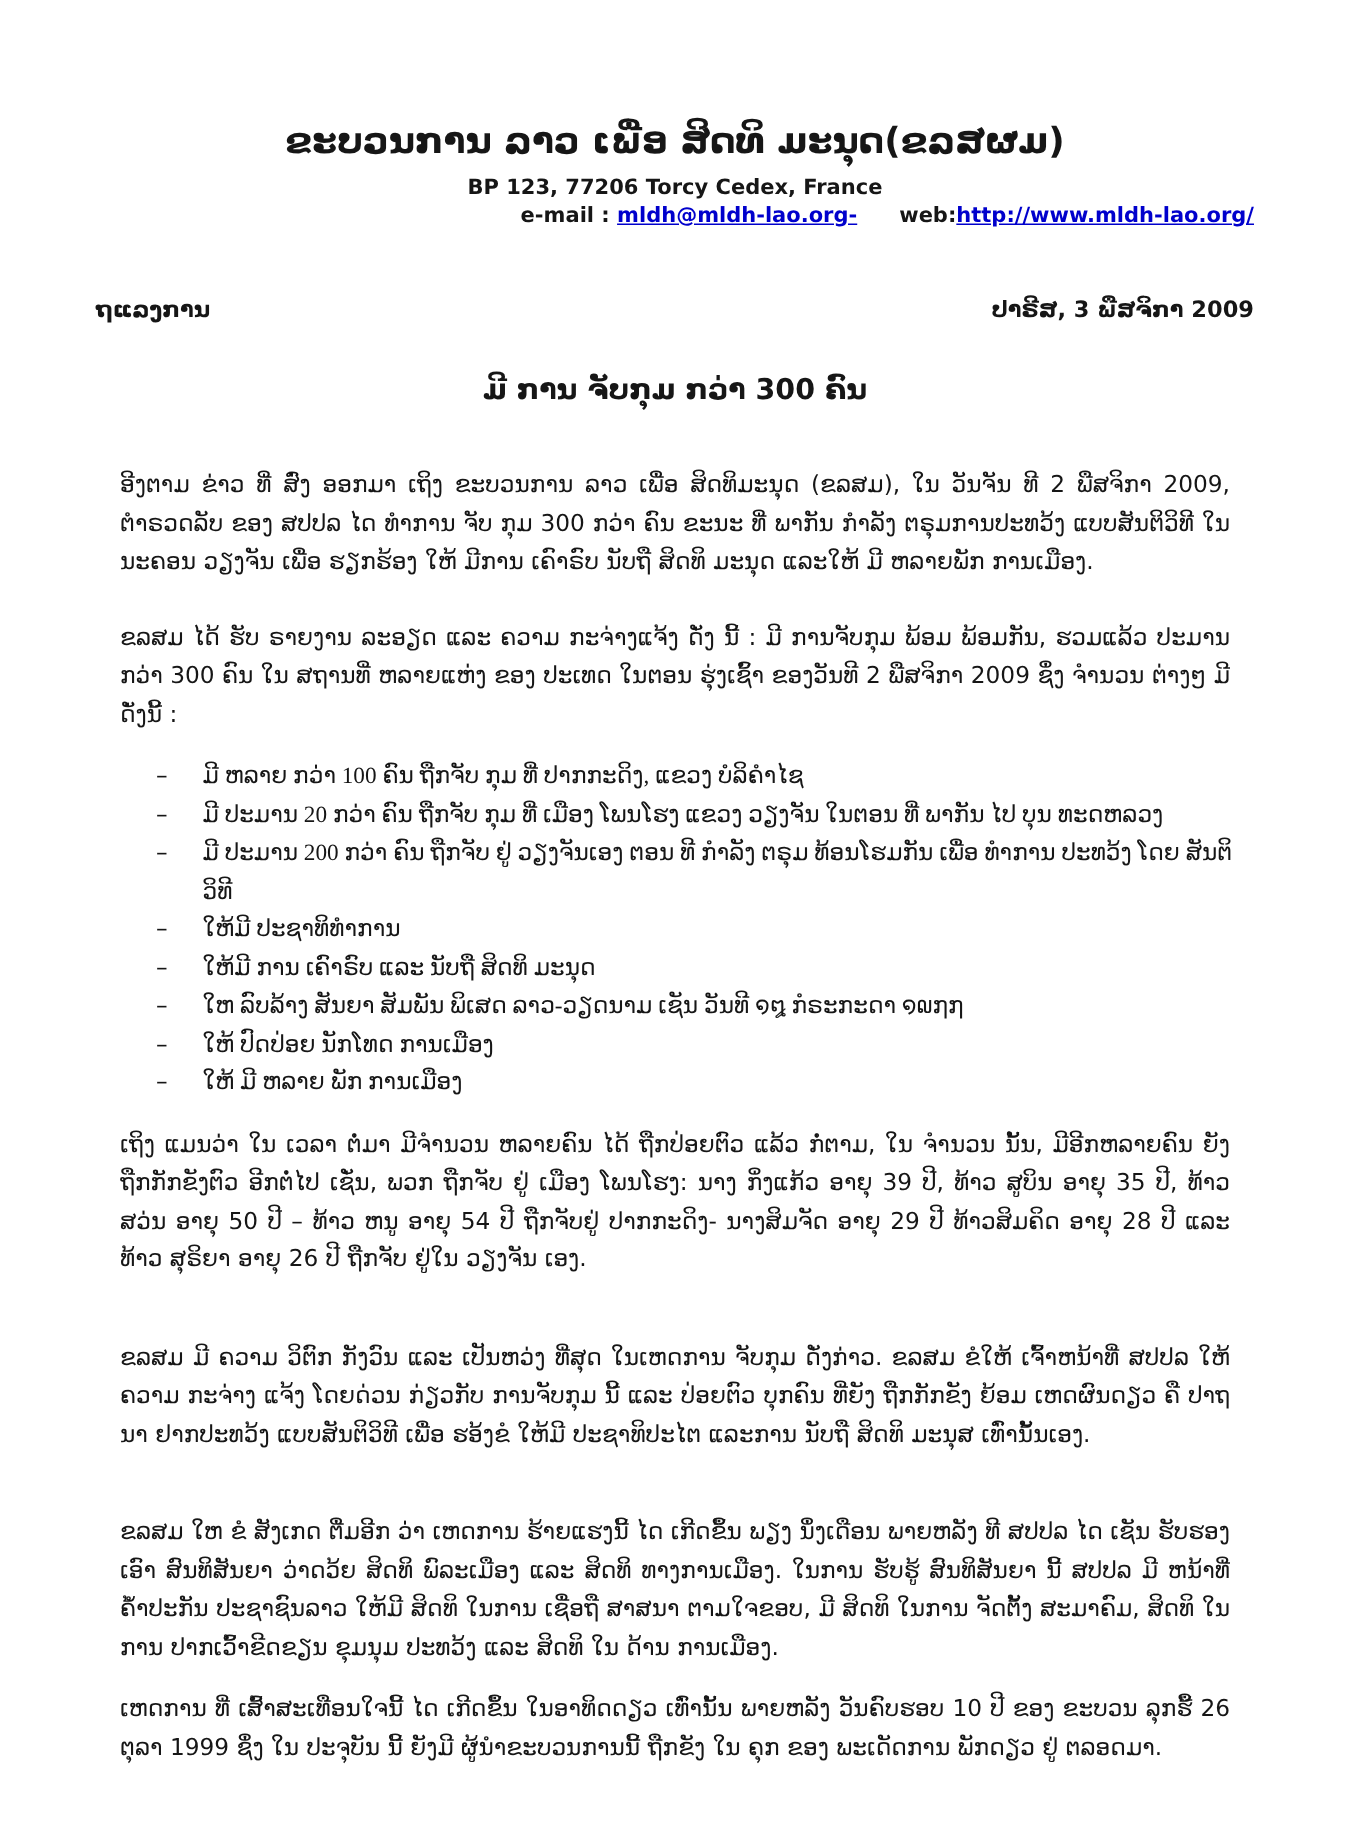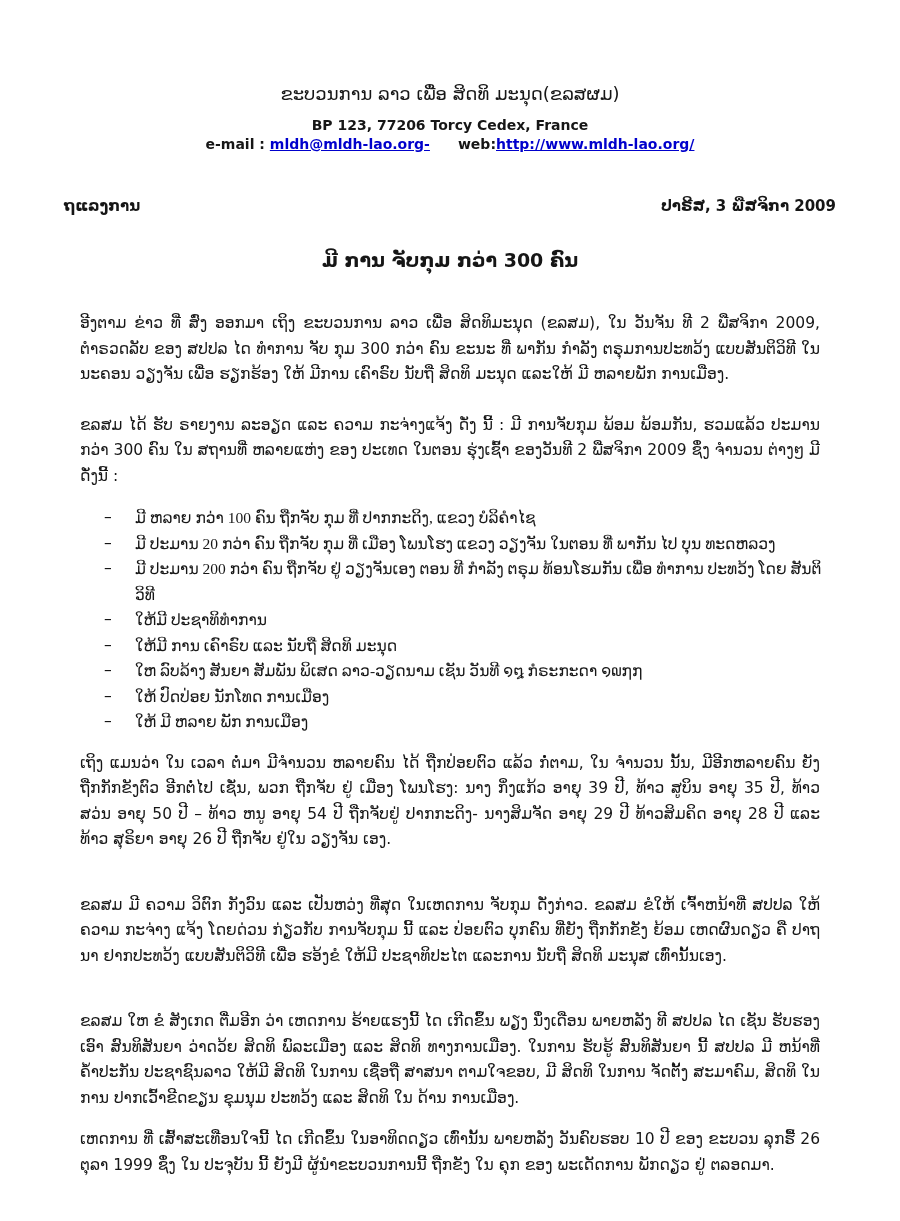--- a/index.html
+++ b/index.html
@@ -16,34 +16,34 @@
   
   .org-fr {
     text-align: center;
     font-size: 26px;
     font-weight: bold;
     letter-spacing: 0.5px;
     line-height: 30px;
   }
   .org-lo {
     text-align: center;
-    font-size: 18px;
-    font-weight: normal;
+    font-size: 24px;
+    font-weight: bold;
     margin-top: 12px;
     line-height: 32px;
   }
   .addr {
     text-align: center;
     font-size: 14px;
     font-weight: bold;
     margin-top: 6px;
     line-height: 18px;
   }
   .contact {
-    text-align: center;
+    text-align: right;
     font-size: 14px;
     font-weight: bold;
     margin-top: 1px;
     line-height: 18px;
   }
   .contact a { color: #0000cc; text-decoration: underline; }
   .contact .gap { display: inline-block; width: 28px; }
 
   
   .meta-row {

